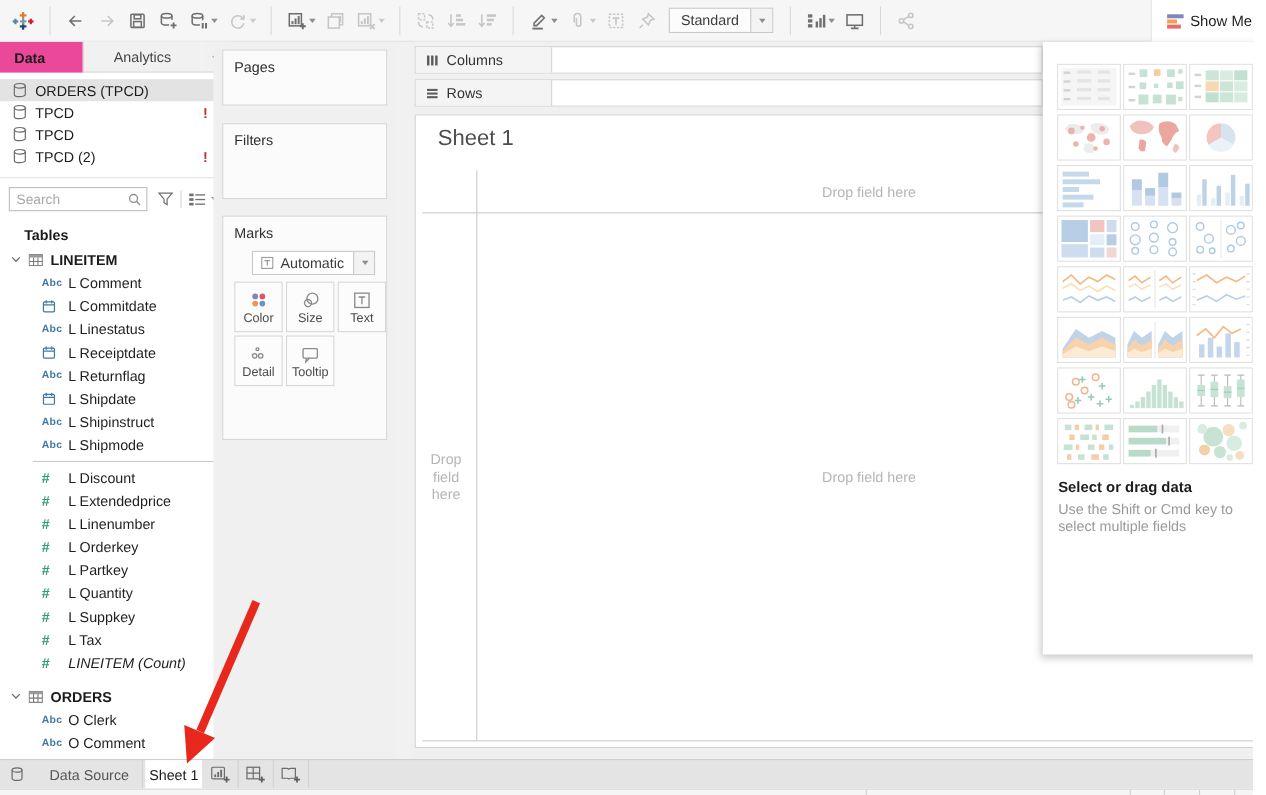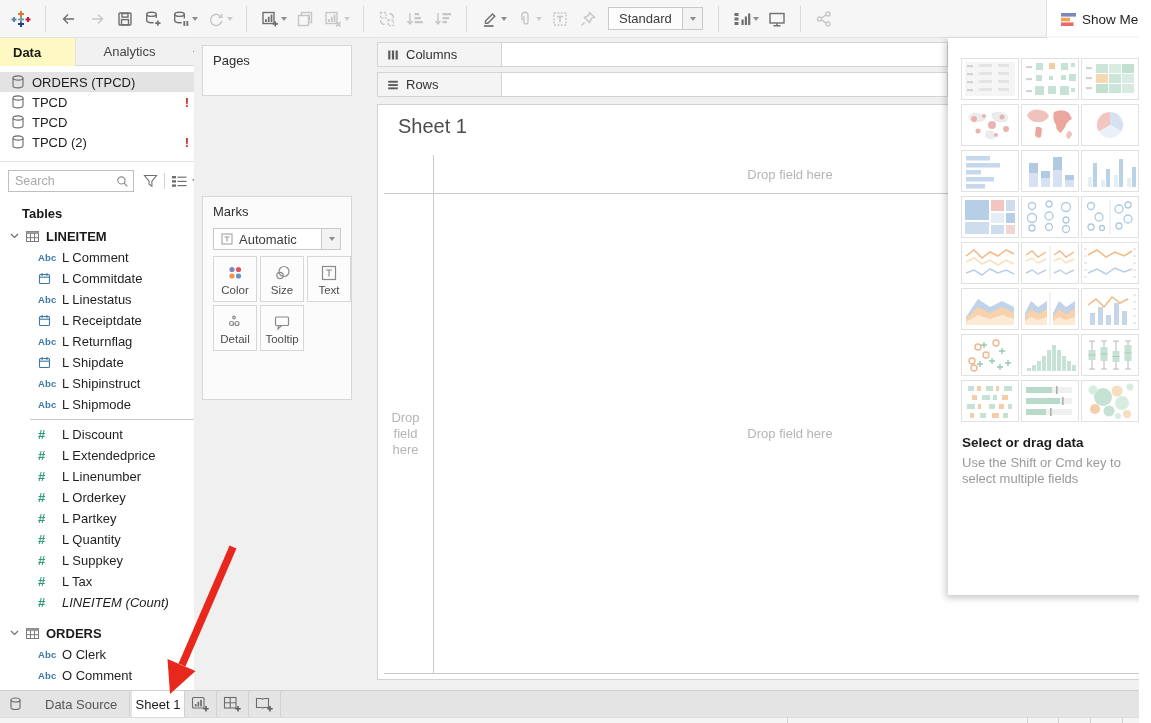--- a/index.html
+++ b/index.html
@@ -15,21 +15,21 @@
   .tb-caret.dis{border-top-color:#cbcbcb}
   .fit-box{display:flex;align-items:center;height:23px;border:1px solid #c9c9c9;background:#fcfcfc;margin:0 6px;flex:none}
   .fit-box .fit-label{padding:0 10px;color:#3c3c3c;min-width:68px}
   .fit-box .fit-dd{width:20px;align-self:stretch;border-left:1px solid #c9c9c9;display:flex;align-items:center;justify-content:center;background:#f3f3f3}
   .showme-btn{position:absolute;right:0;top:0;width:105px;height:38px;background:#fff;border-left:1px solid #e2e2e2;display:flex;align-items:center;gap:4px;padding-left:13px;cursor:default}
   .showme-btn .lbl{color:#1e1e1e;font-size:13.5px}
 
   
   .sidebar{position:absolute;left:0;top:38px;width:210px;height:652px;background:#fff;border-right:1px solid #d5d5d5;overflow:hidden}
   .sb-tabs{display:flex;height:28px;align-items:stretch}
-  .sb-tab-data{width:76px;background:#fef9c3;display:flex;align-items:center;padding-left:13px;font-weight:bold;color:#1a1a1a;border-right:1px solid #e0e0e0}
+  .sb-tab-data{width:76px;background:#ec4899;display:flex;align-items:center;padding-left:13px;font-weight:bold;color:#1a1a1a;border-right:1px solid #e0e0e0}
   .sb-tab-analytics{flex:1;background:#f1f1f1;border-bottom:1px solid #d9d9d9;display:flex;align-items:center;justify-content:center;color:#444}
   .sb-collapse{width:26px;background:#f1f1f1;border-bottom:1px solid #d9d9d9;display:flex;align-items:center;justify-content:center}
   .ds-list{padding-top:6px}
   .ds-row{height:20px;display:flex;align-items:center;padding:0 8px 0 12px;gap:8px}
   .ds-row.selected{background:#e3e3e3}
   .ds-row .lbl{flex:1;color:#1c1c1c}
   .ds-err{color:#c22f2f;font-weight:bold;margin-right:12px}
   .search-sec{margin-top:9px;border-top:1px solid #e4e4e4;padding:8px 8px 6px 8px;display:flex;align-items:center}
   .search-box{width:126px;height:22px;border:1px solid #bfbfbf;background:#fff;display:flex;align-items:center;padding:0 4px 0 6px}
   .search-box input{border:none;outline:none;flex:1;min-width:0;font-size:12.5px;font-family:inherit;color:#333;background:transparent}
@@ -46,21 +46,21 @@
   .fi-abc{color:#3e79a6;font-size:9.5px;font-weight:bold;letter-spacing:.2px}
   .fi-num{color:#2e9c7c;font-size:13px;font-weight:bold}
   .fld-divider{border-top:1px solid #c9c9c9;margin:4px 6px 4px 30px}
 
   
   .cards-panel{position:absolute;left:194px;top:38px;width:165px;height:652px;background:#f0f0f0}
   .card{position:absolute;left:8px;width:150px;background:#fbfbfb;border:1px solid #d7d7d7;padding:7px 0 0 10px;color:#2e2e2e}
   .card-pages{top:7px;height:51px}
   .card-filters{top:74px;height:69px}
   .card-marks{top:158px;height:204px}
-  .marks-dd{margin:9px 10px 0 0;height:22px;border:1px solid #c9c9c9;background:#fff;display:flex;align-items:center}
+  .marks-dd{margin:9px 10px 0 16px;height:22px;border:1px solid #c9c9c9;background:#fff;display:flex;align-items:center}
   .marks-dd .ic{margin:0 6px 0 7px;display:flex}
   .marks-dd .tx{flex:1;color:#3c3c3c}
   .marks-dd .dd{width:19px;align-self:stretch;border-left:1px solid #c9c9c9;background:#f3f3f3;display:flex;align-items:center;justify-content:center}
   .marks-grid{margin-top:6px;display:flex;flex-wrap:wrap;gap:3px;width:142px}
   .mark-btn{width:44px;height:46px;border:1px solid #d7d7d7;background:#fcfcfc;display:flex;flex-direction:column;align-items:center;justify-content:center;gap:2px}
   .mark-btn .mlabel{font-size:11.5px;color:#4c4c4c}
 
   
   .canvas-area{position:absolute;left:375px;top:38px;width:776px;height:652px;background:#f0f0f0}
   .shelf{position:absolute;left:2px;width:571px;height:25px;background:#fff;border:1px solid #d4d4d4;display:flex}
@@ -521,20 +521,21 @@
           <span class="fnm">O Comment</span>
         </div>
         <div class="field-row">
           <span class="fnm">O Orderdate</span>
         </div>
       </div>
   </div>
 
   <div class="cards-panel">
     <div class="card card-pages"><span>Pages</span></div>
+    <div class="card card-filters"><span>Filters</span></div>
     <div class="card card-marks">
       <span>Marks</span>
       <div class="marks-dd">
         <span class="ic">
           <svg width="12" height="12" viewBox="0 0 12 12">
               <rect x="1" y="1" width="10" height="10" fill="none" stroke="#9a9a9a"></rect>
               <path d="M3.5,4 h5 M6,4 v4.5" stroke="#9a9a9a" stroke-width="1.1" fill="none"></path>
             </svg>
         </span>
         <span class="tx">Automatic</span>

